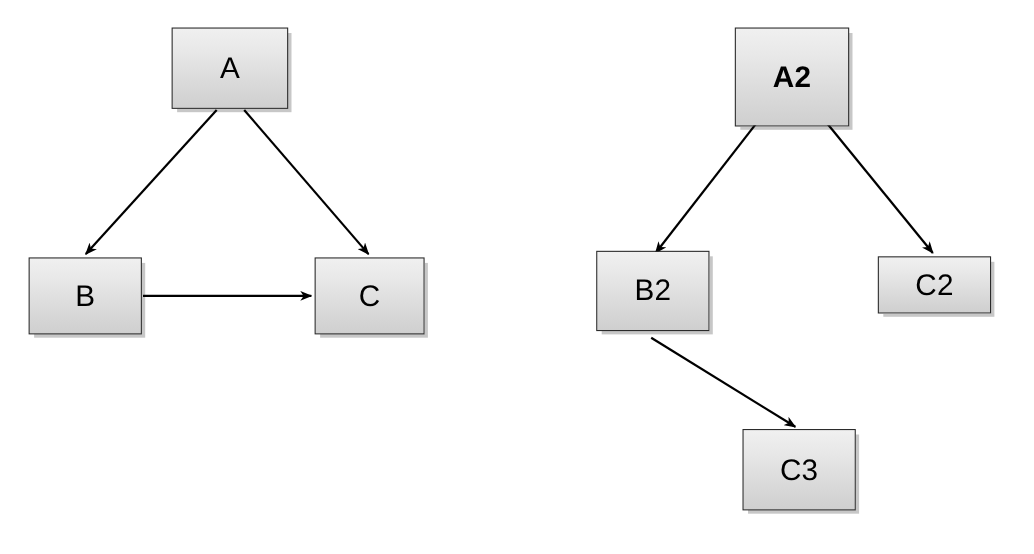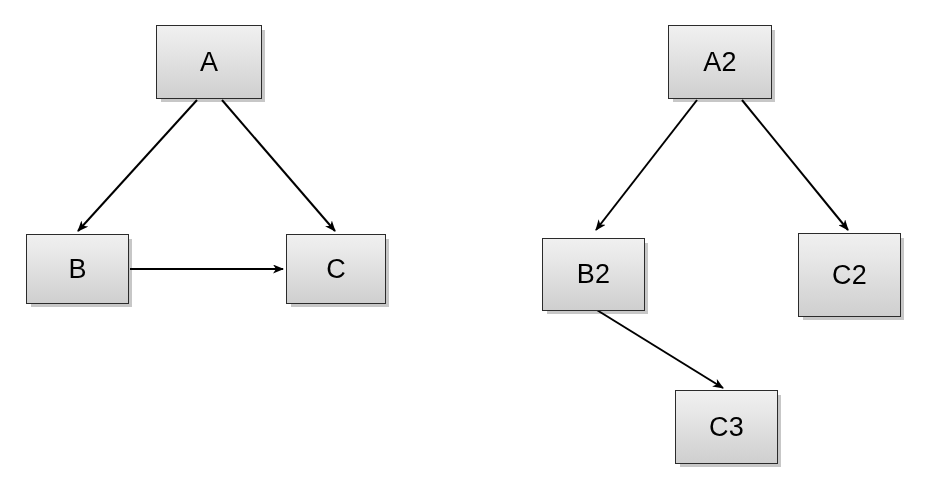--- a/index.html
+++ b/index.html
@@ -70,27 +70,27 @@
   <div id="nodes-group">
       <div class="node" style="left: 156px; top: 25px; width: 106px; height: 74px;">
         <span class="node-label">A</span>
       </div>
       <div class="node" style="left: 26px; top: 234px; width: 103px; height: 70px;">
         <span class="node-label">B</span>
       </div>
       <div class="node" style="left: 286px; top: 234px; width: 100px; height: 70px;">
         <span class="node-label">C</span>
       </div>
-      <div class="node" style="left: 668px; top: 25px; width: 104px; height: 74px;">
+      <div class="node" style="left: 668px; top: 25px; width: 104px; height: 90px; font-weight: bold;">
         <span class="node-label">A2</span>
       </div>
-      <div class="node" style="left: 542px; top: 238px; width: 103px; height: 73px; text-align: center;">
+      <div class="node" style="left: 542px; top: 228px; width: 103px; height: 73px; text-align: center;">
         <span class="node-label">B2</span>
       </div>
-      <div class="node" style="left: 798px; top: 233px; width: 103px; height: 84px; text-align: right;">
+      <div class="node" style="left: 798px; top: 233px; width: 103px; height: 52px; text-align: right;">
         <span class="node-label">C2</span>
       </div>
       <div class="node" style="left: 675px; top: 390px; width: 103px; height: 74px; text-align: center;">
         <span class="node-label">C3</span>
       </div>
     </div>
 
 </div>
 
 </body></html>

